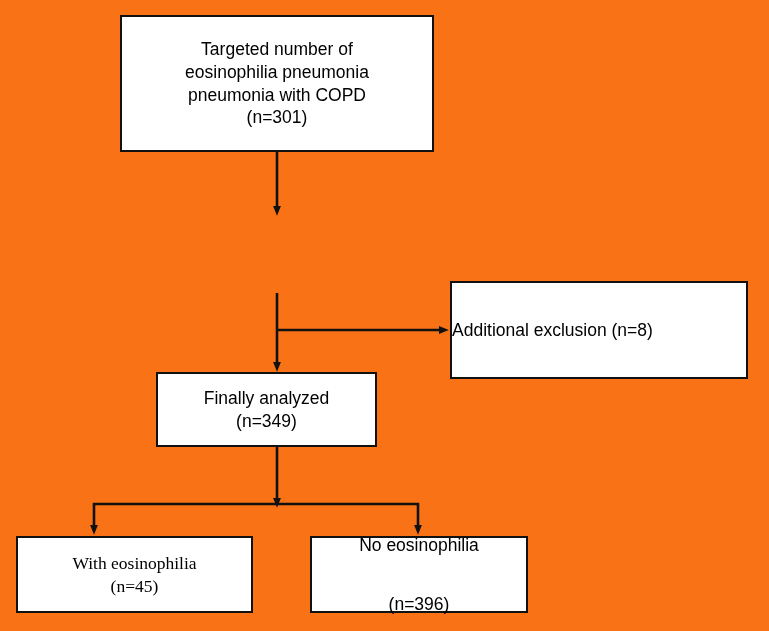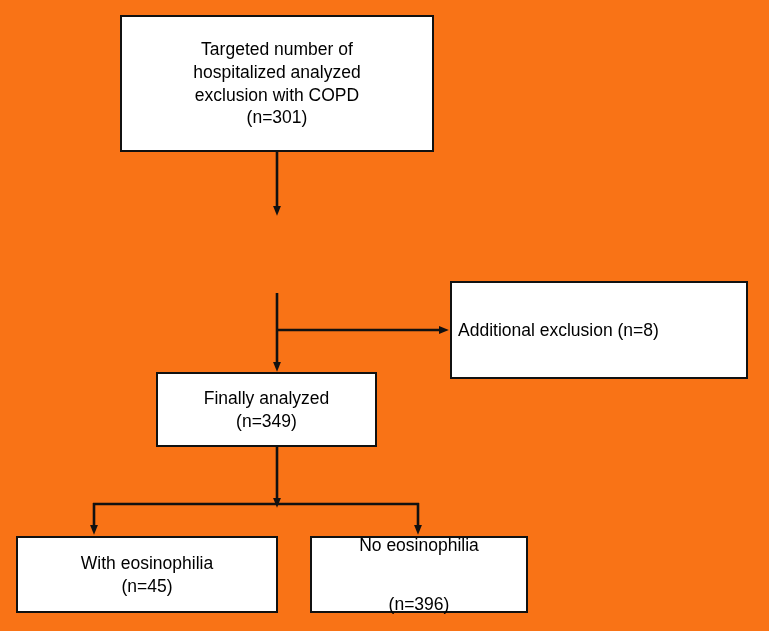--- a/index.html
+++ b/index.html
@@ -25,21 +25,21 @@
     align-items: center;
     justify-content: center;
     color: #000000;
     font-size: 17.5px;
     line-height: 1.30;
     text-align: center;
   }
   .node.left-align {
     align-items: flex-start;
     text-align: center;
-    padding-left: 6px;
+    padding-left: 0;
   }
   .node .line { display: block; white-space: nowrap; }
   .node .line.indent { padding-left: 14px; }
   sub {
     font-size: 0.66em;
     vertical-align: baseline;
     position: relative;
     top: 0.30em;
   }
   svg.connectors {
@@ -78,36 +78,36 @@
     <g>
       <line x1="277" y1="447" x2="277" y2="503" stroke="#111111" stroke-width="2.6" marker-end="url(#ah)"></line>
       <line x1="93" y1="504" x2="419" y2="504" stroke="#111111" stroke-width="2.6"></line>
       <line x1="94" y1="503" x2="94" y2="530" stroke="#111111" stroke-width="2.6" marker-end="url(#ah)"></line>
       <line x1="418" y1="503" x2="418" y2="530" stroke="#111111" stroke-width="2.6" marker-end="url(#ah)"></line>
     </g>
   </svg>
 
   <div class="node" style="left:120px; top:15px; width:314px; height:137px;">
     <span class="line">Targeted number of</span>
-    <span class="line">hospitalized analyzed</span>
-    <span class="line">exclusion with COPD</span>
+    <span class="line">eosinophilia pneumonia</span>
+    <span class="line">pneumonia with COPD</span>
     <span class="line">(n=301)</span>
   </div>
 
 
   <div class="node left-align" style="left:450px; top:281px; width:298px; height:98px;">
     <span class="line">Additional exclusion (n=8)</span>
   </div>
 
   <div class="node" style="left:156px; top:372px; width:221px; height:75px;">
     <span class="line">Finally analyzed</span>
     <span class="line">(n=349)</span>
   </div>
 
-  <div class="node" style="left:16px; top:536px; width:262px; height:77px;">
+  <div class="node" style="left:16px; top:536px; width:237px; height:77px;font-family:Liberation Serif, serif;">
     <span class="line">With eosinophilia</span>
     <span class="line">(n=45)</span>
   </div>
 
   <div class="node" style="left:310px; top:536px; width:218px; height:77px;gap:36px;">
     <span class="line">No eosinophilia</span>
     <span class="line">(n=396)</span>
   </div>
 
 </div>

